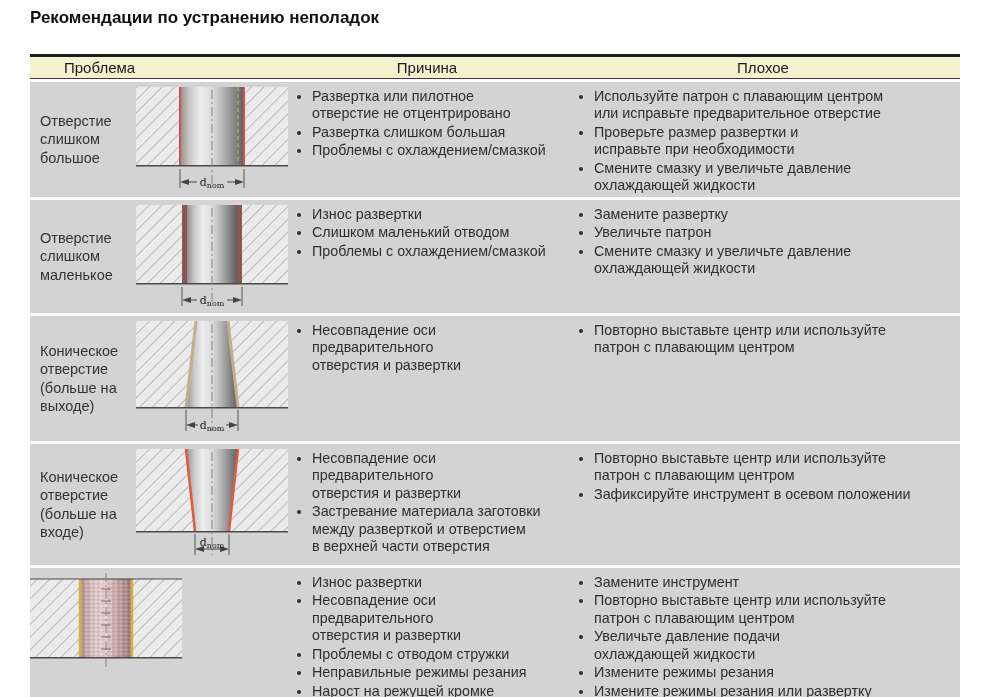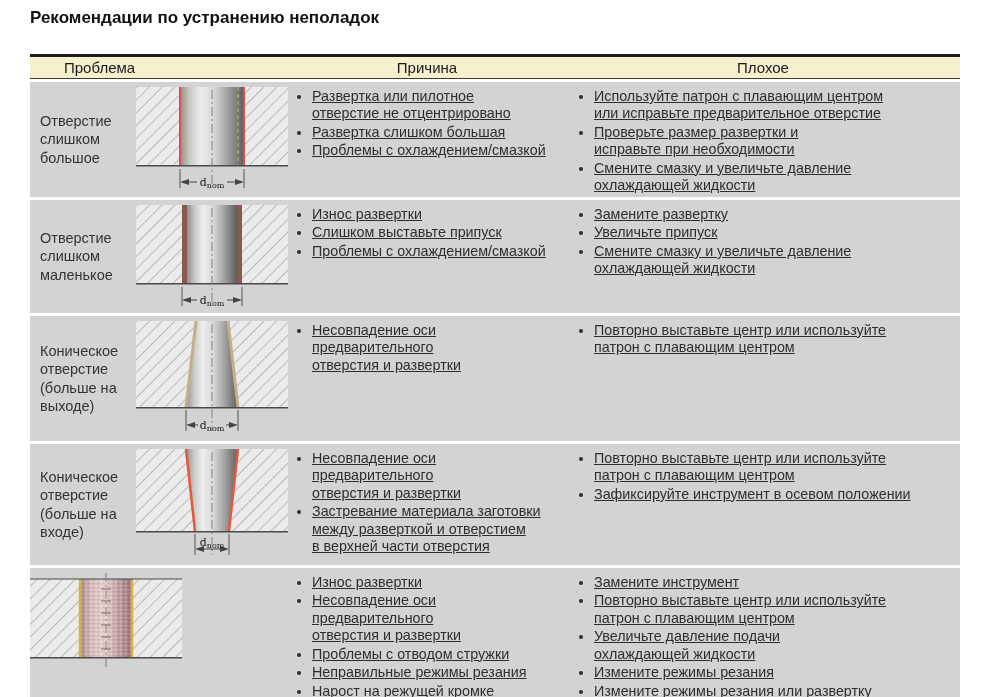--- a/index.html
+++ b/index.html
@@ -13,21 +13,21 @@
   .th-solution{flex:1;text-align:center;}
   .trow{display:flex;background:#d3d3d3;margin-bottom:3px;}
   .trow:last-child{margin-bottom:0;}
   .cell-problem{width:258px;display:flex;box-sizing:border-box;}
   .problem-label{width:122px;box-sizing:border-box;padding-left:10px;align-self:center;
     font-size:14.5px;line-height:1.25;color:#333;white-space:pre-line;}
   .diagram{width:152px;padding-top:5px;}
   .cell-causes{width:278px;box-sizing:border-box;padding:6px 2px 4px 8px;}
   .cell-solutions{flex:1;box-sizing:border-box;padding:6px 8px 0 12px;}
   ul.blist{margin:0;padding-left:16px;list-style:disc;font-size:14.3px;line-height:1.22;color:#2e2e2e;}
-  ul.blist li{margin:0 0 1px 0;white-space:pre-line;text-decoration:underline;}
+  ul.blist li{margin:0 0 1px 0;white-space:pre-line;}
   .r1{min-height:108px}.r2{min-height:104px}.r3{min-height:116px}.r4{min-height:113px}.r5{min-height:126px}
   svg text.dim{font-family:"DejaVu Serif","Liberation Serif",serif;font-size:11px;fill:#222;}
 </style>
 </head>
 <body>
 
 <svg width="0" height="0" style="position:absolute" aria-hidden="true">
   <defs>
     <pattern id="hatch" width="9" height="9" patternUnits="userSpaceOnUse" patternTransform="rotate(45)">
       <rect width="9" height="9" fill="#ebebeb"></rect>
@@ -131,28 +131,28 @@
           <line x1="91" y1="95" x2="97" y2="95" stroke="#444" stroke-width="1"></line>
           <polygon points="46,95 55,92 55,98" fill="#444"></polygon>
           <polygon points="106,95 97,92 97,98" fill="#444"></polygon>
           <text class="dim" x="76" y="98.5" text-anchor="middle"><tspan>d</tspan><tspan dy="2" font-size="8">nom</tspan></text>
         </svg>
       </div>
     </div>
     <div class="cell-causes">
       <ul class="blist">
         <li>Износ развертки</li>
-        <li>Слишком выставьте припуск</li>
+        <li>Слишком маленький отводом</li>
         <li>Проблемы с охлаждением/смазкой</li>
       </ul>
     </div>
     <div class="cell-solutions">
       <ul class="blist">
         <li>Замените развертку</li>
-        <li>Увеличьте припуск</li>
+        <li>Увеличьте патрон</li>
         <li>Смените смазку и увеличьте давление
 охлаждающей жидкости</li>
       </ul>
     </div>
   </div>
 
   <div class="trow r3">
     <div class="cell-problem">
       <div class="problem-label">Коническое
 отверстие

